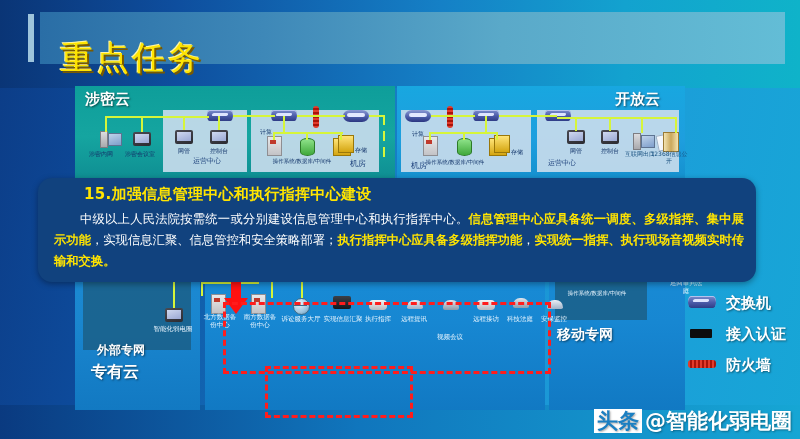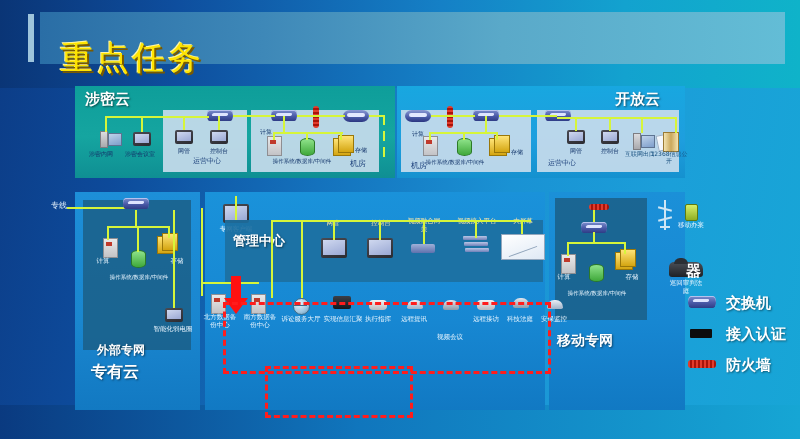--- a/index.html
+++ b/index.html
@@ -410,34 +410,41 @@
       <i style="left:7px;top:0;width:1.5px;height:30px;"></i>
       <i style="left:1px;top:8px;width:14px;height:1.5px;transform:rotate(14deg);"></i>
       <i style="left:1px;top:18px;width:14px;height:1.5px;transform:rotate(-14deg);"></i>
       <i style="left:3px;top:26px;width:10px;height:1.5px;"></i>
     </div>
     <div class="phone" style="left:610px;top:118px;"></div>
     <div class="lbl-white cn" style="left:600px;top:136px;width:32px;">移动办案</div>
     <div class="car" style="left:594px;top:176px;"></div>
     <div class="lbl-white cn" style="left:592px;top:194px;width:38px;">巡回审判法庭</div>
 
-    <div class="lbl-big cn" style="left:482px;top:246px;font-size:14px;font-family:Liberation Serif, serif;">移动专网</div>
+    <div class="lbl-big cn" style="left:482px;top:240px;font-size:14px;font-family:Liberation Serif, serif;">移动专网</div>
   </div>
 
   <div class="lg-top cn">器</div>
   <div class="legend" style="top:292px;">
     <div class="lg-row">
       <div class="sw" style="left:2px;top:4px;width:28px;height:12px;"></div>
       <div class="lg-txt cn">交换机</div>
     </div>
     <div class="lg-row">
       <div class="lg-auth" style="left:4px;top:6px;"></div>
       <div class="lg-txt cn">接入认证</div>
     </div>
     <div class="lg-row">
       <div class="fw-h" style="left:2px;top:6px;width:28px;height:8px;"></div>
       <div class="lg-txt cn">防火墙</div>
     </div>
   </div>
 
-
+  <div class="callout">
+    <div class="callout-h cn">15.加强信息管理中心和执行指挥中心建设</div>
+    <div class="callout-b cn"><span>中级以上人民法院按需统一或分别建设信息管理中心和执行指挥中心。</span><b>信息管理中心应具备统一调度、多级指挥、集中展示功能</b><span>，实现信息汇聚、信息管控和安全策略部署；</span><b>执行指挥中心应具备多级指挥功能</b><span>，</span><b>实现统一指挥、执行现场音视频实时传输和交换。</b></div>
+  </div>
+
+  <div class="wm cn">
+    <span class="tt">头条</span><span>@智能化弱电圈</span>
+  </div>
 
 </div>
 
 </body></html>

